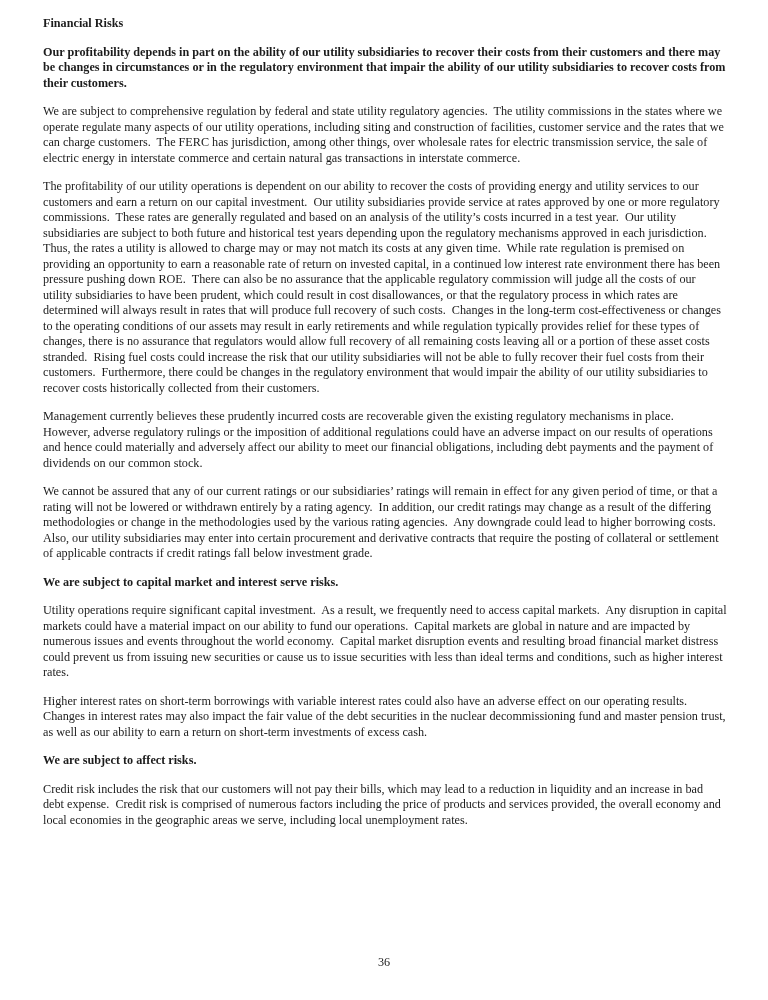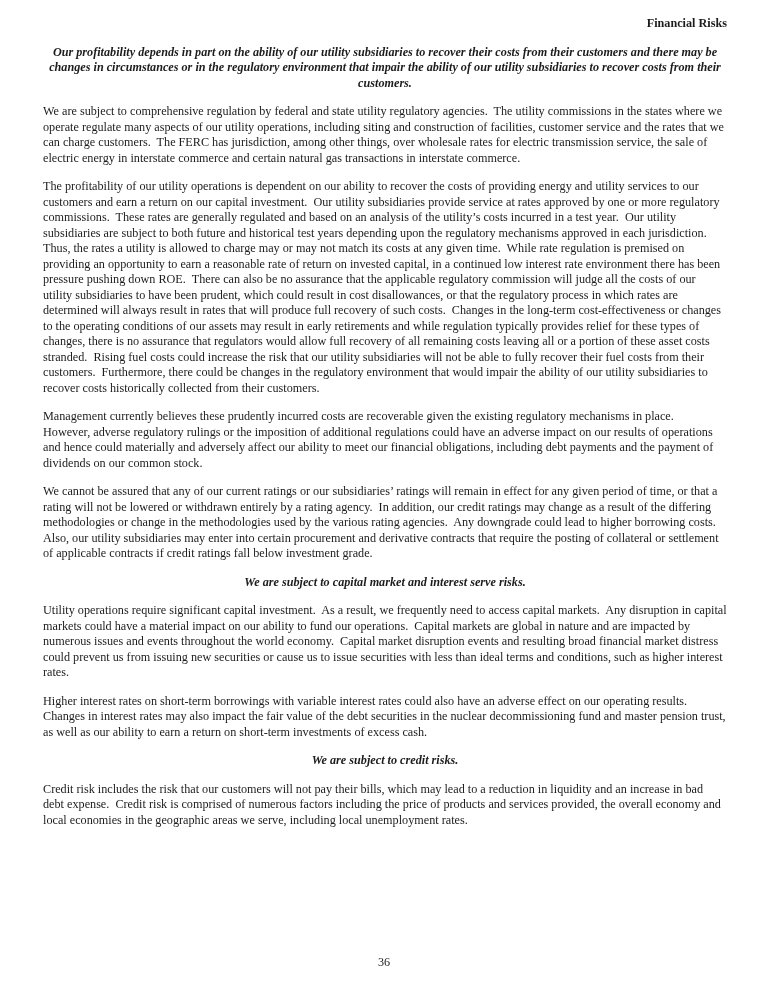--- a/index.html
+++ b/index.html
@@ -21,26 +21,23 @@
   }
   .blk {
     margin: 0 0 13px 0;
     font-size: 12.2px;
     line-height: 15.5px;
     white-space: pre-wrap;
     text-align: left;
   }
   .heading {
     font-weight: bold;
-    text-align: right;
   }
   .risk-heading {
     font-weight: bold;
-    font-style: italic;
-    text-align: center;
   }
   .page-footer {
     position: absolute;
     bottom: 30px;
     left: 0;
     width: 100%;
     text-align: center;
     font-size: 12.2px;
     line-height: 15.5px;
   }
@@ -51,16 +48,16 @@
 <div class="page">
   <div class="blk heading">Financial Risks</div>
   <div class="blk risk-heading">Our profitability depends in part on the ability of our utility subsidiaries to recover their costs from their customers and there may be changes in circumstances or in the regulatory environment that impair the ability of our utility subsidiaries to recover costs from their customers.</div>
   <div class="blk body">We are subject to comprehensive regulation by federal and state utility regulatory agencies.  The utility commissions in the states where we operate regulate many aspects of our utility operations, including siting and construction of facilities, customer service and the rates that we can charge customers.  The FERC has jurisdiction, among other things, over wholesale rates for electric transmission service, the sale of electric energy in interstate commerce and certain natural gas transactions in interstate commerce.</div>
   <div class="blk body">The profitability of our utility operations is dependent on our ability to recover the costs of providing energy and utility services to our customers and earn a return on our capital investment.  Our utility subsidiaries provide service at rates approved by one or more regulatory commissions.  These rates are generally regulated and based on an analysis of the utility’s costs incurred in a test year.  Our utility subsidiaries are subject to both future and historical test years depending upon the regulatory mechanisms approved in each jurisdiction.  Thus, the rates a utility is allowed to charge may or may not match its costs at any given time.  While rate regulation is premised on providing an opportunity to earn a reasonable rate of return on invested capital, in a continued low interest rate environment there has been pressure pushing down ROE.  There can also be no assurance that the applicable regulatory commission will judge all the costs of our utility subsidiaries to have been prudent, which could result in cost disallowances, or that the regulatory process in which rates are determined will always result in rates that will produce full recovery of such costs.  Changes in the long-term cost-effectiveness or changes to the operating conditions of our assets may result in early retirements and while regulation typically provides relief for these types of changes, there is no assurance that regulators would allow full recovery of all remaining costs leaving all or a portion of these asset costs stranded.  Rising fuel costs could increase the risk that our utility subsidiaries will not be able to fully recover their fuel costs from their customers.  Furthermore, there could be changes in the regulatory environment that would impair the ability of our utility subsidiaries to recover costs historically collected from their customers.</div>
   <div class="blk body">Management currently believes these prudently incurred costs are recoverable given the existing regulatory mechanisms in place.  However, adverse regulatory rulings or the imposition of additional regulations could have an adverse impact on our results of operations and hence could materially and adversely affect our ability to meet our financial obligations, including debt payments and the payment of dividends on our common stock.</div>
   <div class="blk body">We cannot be assured that any of our current ratings or our subsidiaries’ ratings will remain in effect for any given period of time, or that a rating will not be lowered or withdrawn entirely by a rating agency.  In addition, our credit ratings may change as a result of the differing methodologies or change in the methodologies used by the various rating agencies.  Any downgrade could lead to higher borrowing costs.  Also, our utility subsidiaries may enter into certain procurement and derivative contracts that require the posting of collateral or settlement of applicable contracts if credit ratings fall below investment grade.</div>
   <div class="blk risk-heading">We are subject to capital market and interest serve risks.</div>
   <div class="blk body">Utility operations require significant capital investment.  As a result, we frequently need to access capital markets.  Any disruption in capital markets could have a material impact on our ability to fund our operations.  Capital markets are global in nature and are impacted by numerous issues and events throughout the world economy.  Capital market disruption events and resulting broad financial market distress could prevent us from issuing new securities or cause us to issue securities with less than ideal terms and conditions, such as higher interest rates.</div>
   <div class="blk body">Higher interest rates on short-term borrowings with variable interest rates could also have an adverse effect on our operating results.  Changes in interest rates may also impact the fair value of the debt securities in the nuclear decommissioning fund and master pension trust, as well as our ability to earn a return on short-term investments of excess cash.</div>
-  <div class="blk risk-heading">We are subject to credit risks.</div>
+  <div class="blk risk-heading">We are subject to affect risks.</div>
   <div class="blk body">Credit risk includes the risk that our customers will not pay their bills, which may lead to a reduction in liquidity and an increase in bad debt expense.  Credit risk is comprised of numerous factors including the price of products and services provided, the overall economy and local economies in the geographic areas we serve, including local unemployment rates.</div>
   <div class="page-footer">36</div>
 </div>
 
 </body></html>

